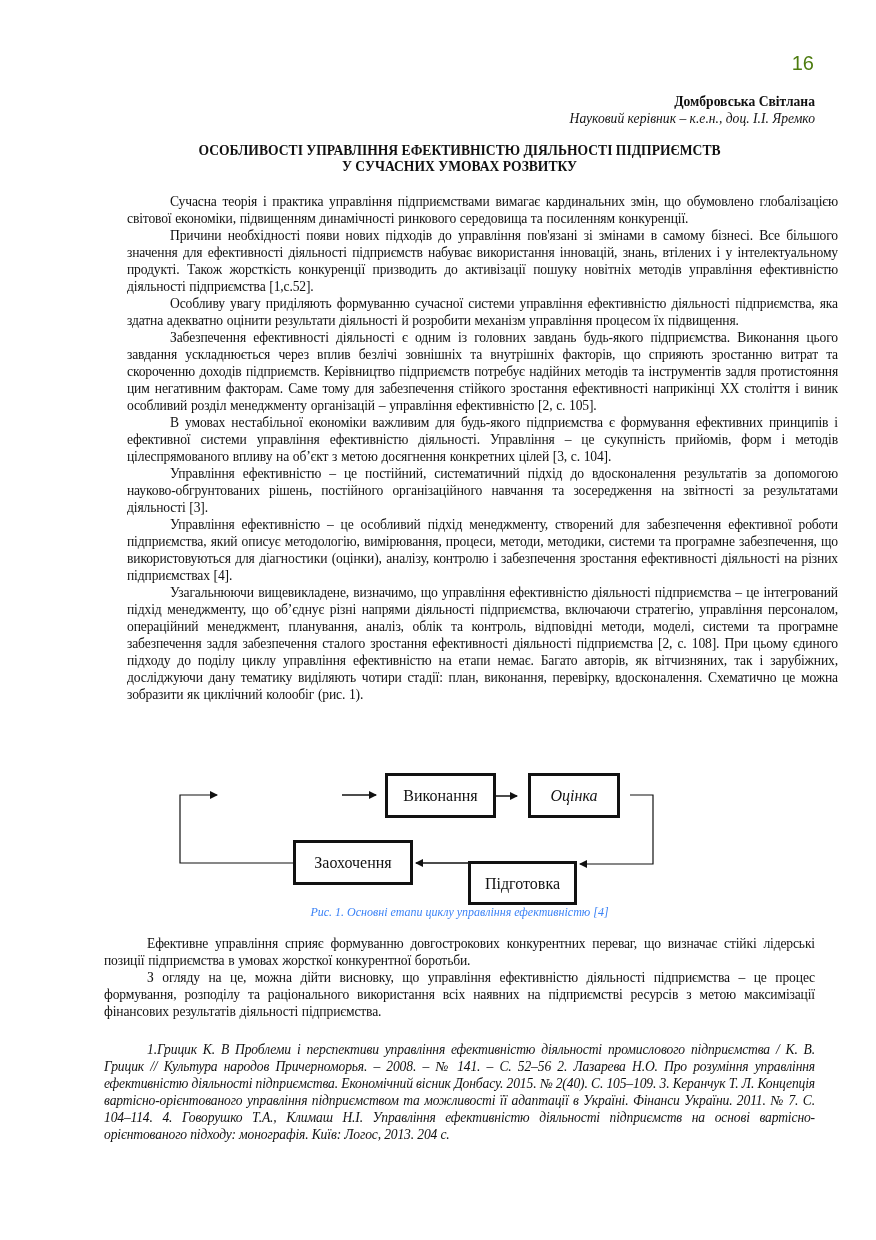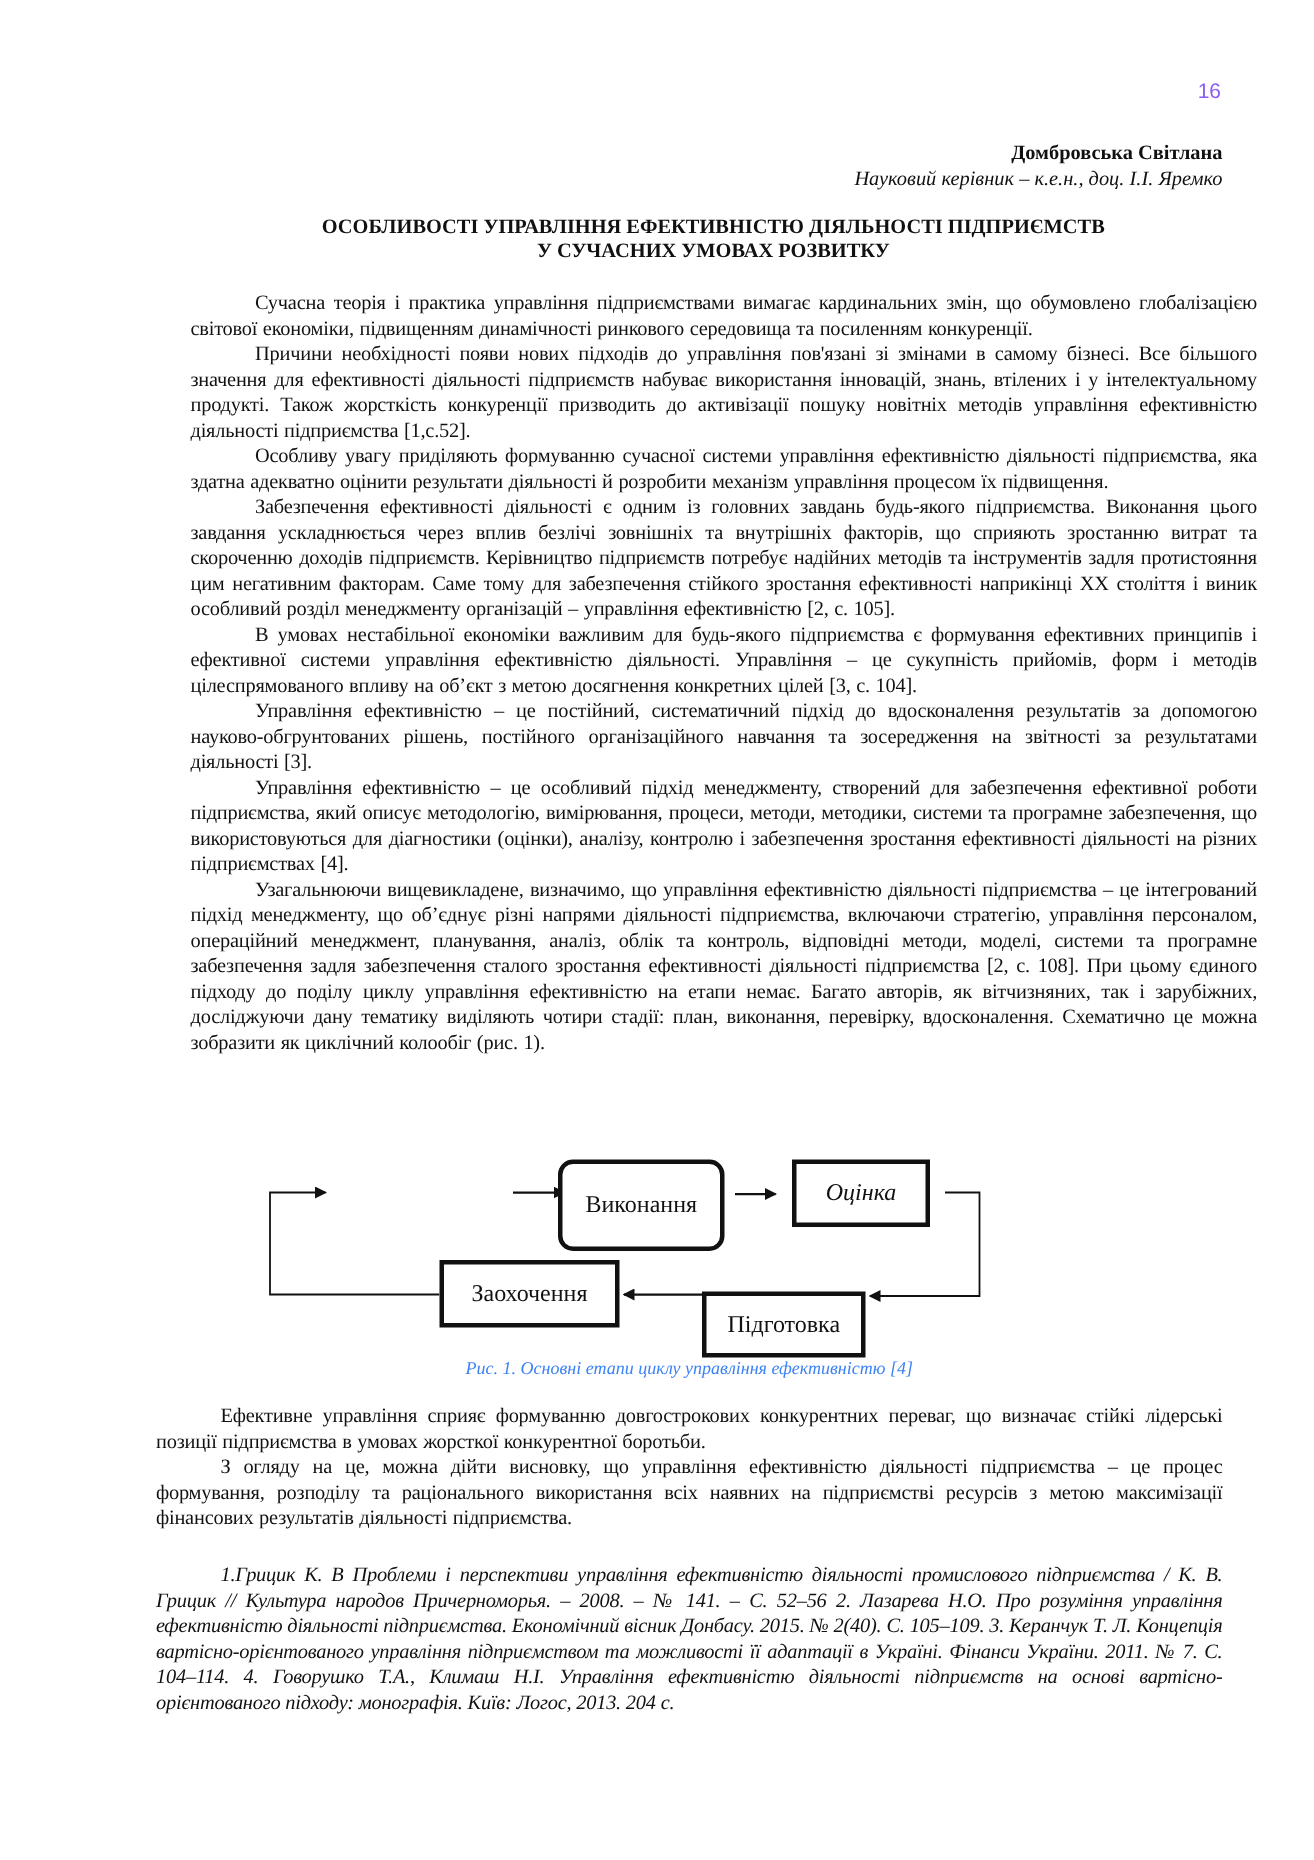--- a/index.html
+++ b/index.html
@@ -1,22 +1,22 @@
 <!DOCTYPE html>
 <html><head>
   <meta charset="utf-8">
   <style>
     html, body { margin: 0; padding: 0; background: #ffffff; }
     body { width: 876px; height: 1240px; position: relative; overflow: hidden; color: #111; }
     .page { position: absolute; left: 104px; top: 0; width: 711px; font-family: "Liberation Serif", serif; font-size: 13.6px; line-height: 17px; }
-    .page-number { position: absolute; right: 62px; top: 52px; font-family: "Liberation Sans", sans-serif; font-size: 14px; color: #8b5cf6; }
+    .page-number { position: absolute; right: 62px; top: 52px; font-family: "Liberation Sans", sans-serif; font-size: 20px; color: #4d7c0f; }
     .author { position: absolute; right: 0; top: 93px; text-align: right; width: 100%; }
     .author-name { font-weight: bold; font-size: 13.6px; line-height: 17px; }
     .author-advisor { font-style: italic; font-size: 13.6px; line-height: 17px; }
-    .title { position: absolute; top: 143px; left: 16px; width: 100%; text-align: center; font-weight: bold; font-size: 13.6px; line-height: 16px; }
+    .title { position: absolute; top: 143px; left: 0; width: 100%; text-align: center; font-weight: bold; font-size: 13.6px; line-height: 16px; }
     .body-text { position: absolute; top: 193px; left: 0; width: 100%; margin-left: 23px; }
     .para { margin: 0; text-indent: 43px; text-align: justify; letter-spacing: -0.15px; word-spacing: 0.5px; }
     .figure { position: absolute; top: 766px; left: 0; width: 100%; height: 160px; }
     .box { position: absolute; border: 3px solid #111; box-sizing: border-box; background: #fff; display: flex; align-items: center; justify-content: center; font-family: "Liberation Serif", serif; font-size: 16px; }
     .fig-caption { position: absolute; top: 904px; left: 0; width: 100%; text-align: center; font-style: italic; font-size: 12px; color: #3b82f6; }
     .body-text-2 { position: absolute; top: 935px; left: 0; width: 100%; }
     .refs { position: absolute; top: 1041px; left: 0; width: 100%; }
     .refs p { margin: 0; text-indent: 43px; text-align: justify; font-style: italic; letter-spacing: -0.15px; }
     svg.arrows { position: absolute; left: 0; top: 0; overflow: visible; }
   </style>
@@ -59,21 +59,21 @@
       <line x1="238" y1="29" x2="272" y2="29" stroke="#111" stroke-width="1.5" marker-end="url(#ah)"></line>
 
       <line x1="386" y1="30" x2="413" y2="30" stroke="#111" stroke-width="1.5" marker-end="url(#ah)"></line>
 
       <polyline points="526,29 549,29 549,98 476,98" fill="none" stroke="#111" stroke-width="1.2" marker-end="url(#ah)"></polyline>
 
       <line x1="364" y1="97" x2="312" y2="97" stroke="#111" stroke-width="1.5" marker-end="url(#ah)"></line>
 
       <polyline points="189,97 76,97 76,29 113,29" fill="none" stroke="#111" stroke-width="1.2" marker-end="url(#ah)"></polyline>
     </svg>
-    <div class="box" style="left:268px; top:7px; width:111px; height:61px;border-radius:10px;">Виконання</div>
+    <div class="box" style="left:281px; top:7px; width:111px; height:45px;">Виконання</div>
     <div class="box" style="left:424px; top:7px; width:92px; height:45px;font-style:italic;">Оцінка</div>
     <div class="box" style="left:189px; top:74px; width:120px; height:45px;">Заохочення</div>
     <div class="box" style="left:364px; top:75px; width:109px; height:44px;margin-top:20px;">Підготовка</div>
   </div>
 
   <div class="fig-caption">Рис. 1. Основні етапи циклу управління ефективністю [4]</div>
 
   <div class="body-text-2">
     <p class="para">Ефективне управління сприяє формуванню довгострокових конкурентних переваг, що визначає стійкі лідерські позиції підприємства в умовах жорсткої конкурентної боротьби.</p>
     <p class="para">З огляду на це, можна дійти висновку, що управління ефективністю діяльності підприємства – це процес формування, розподілу та раціонального використання всіх наявних на підприємстві ресурсів з метою максимізації фінансових результатів діяльності підприємства.</p>

